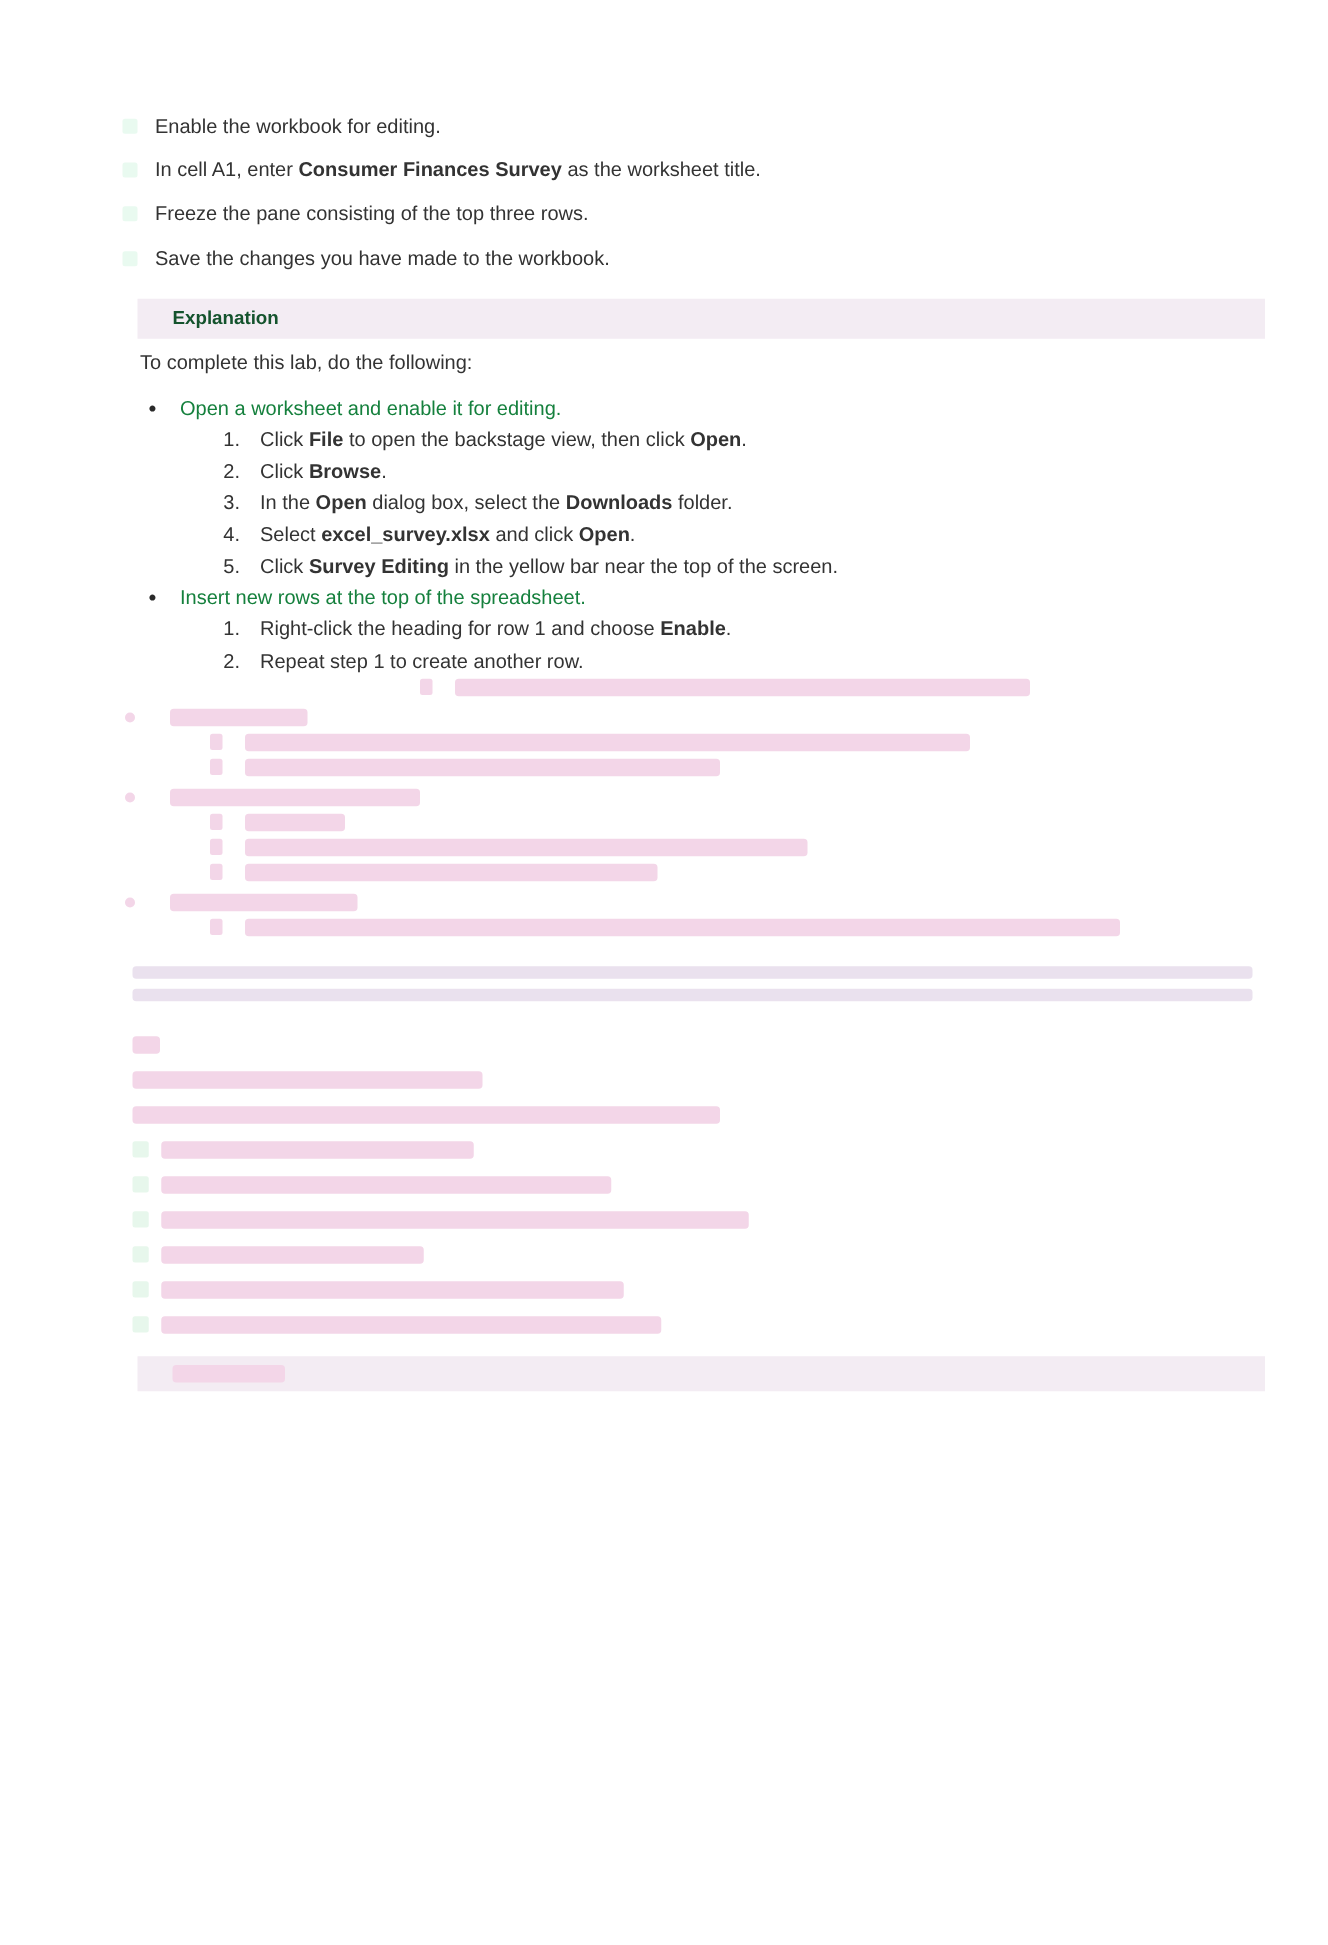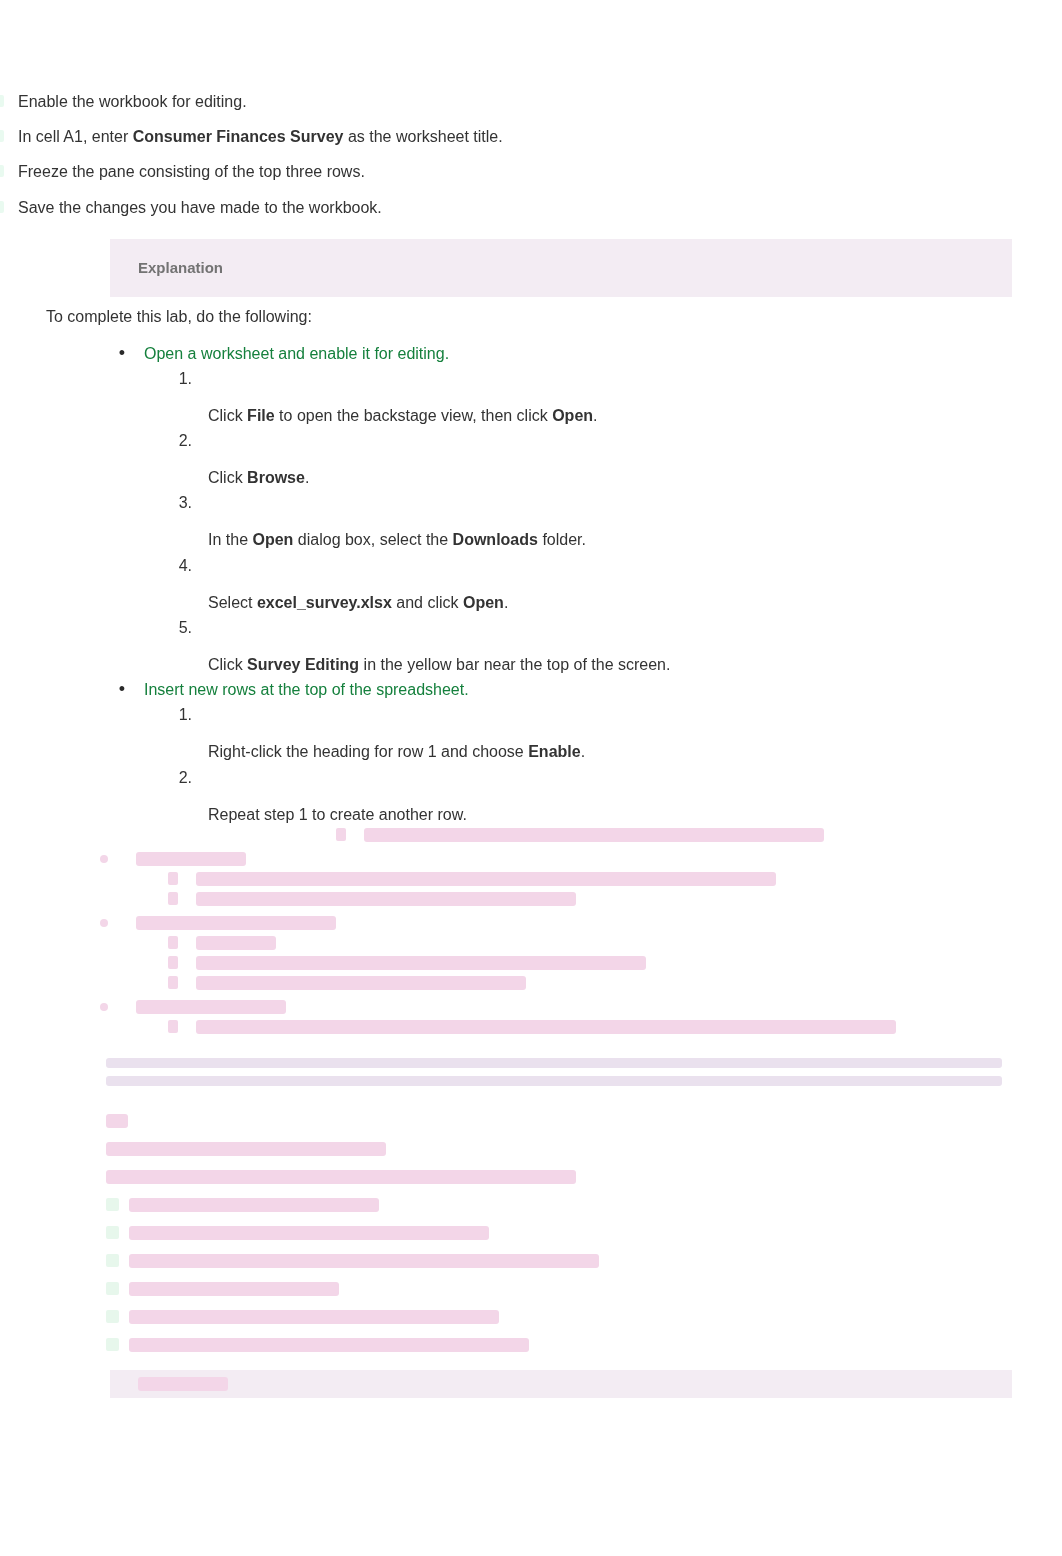--- a/index.html
+++ b/index.html
@@ -10,20 +10,21 @@
     body {
       font-family: "Segoe UI", Arial, sans-serif;
       font-size: 16px;
       line-height: 1.45;
       color: #2a2a2a;
       background: #ffffff;
       width: 1062px;
       padding: 90px 0 40px 0;
     }
     .tasks {
+      padding-left: 106px;
       padding-right: 60px;
     }
     .task-line {
       display: flex;
       align-items: flex-start;
       margin-bottom: 12px;
       position: relative;
     }
     .check-dot {
       position: absolute;
@@ -35,27 +36,27 @@
       border-radius: 2px;
       opacity: 0.5;
     }
     .task-text {
       margin-left: 18px;
       color: #333;
     }
     .explanation-bar {
       margin: 20px 50px 8px 110px;
       background: #f3ecf3;
-      padding: 18px 28px;
+      padding: 5px 28px;
       font-weight: 600;
       font-size: 15px;
-      color: #737373;
+      color: #14532d;
     }
     .intro {
-      padding-left: 46px;
+      padding-left: 112px;
       padding-right: 60px;
       margin-bottom: 14px;
       color: #333;
     }
     .explain-list {
       padding-left: 100px;
       padding-right: 60px;
     }
     .bullet-row {
       display: flex;
@@ -82,21 +83,20 @@
     }
     .num-idx {
       width: 40px;
       text-align: right;
       padding-right: 16px;
       flex-shrink: 0;
       color: #333;
     }
     .num-text {
       color: #333;
-      margin-top: 37px;
     }
     b { font-weight: 600; }
 
     
     .blurred-nums {
       padding-left: 168px;
       padding-right: 60px;
     }
     .blur-bullet-row {
       display: flex;

